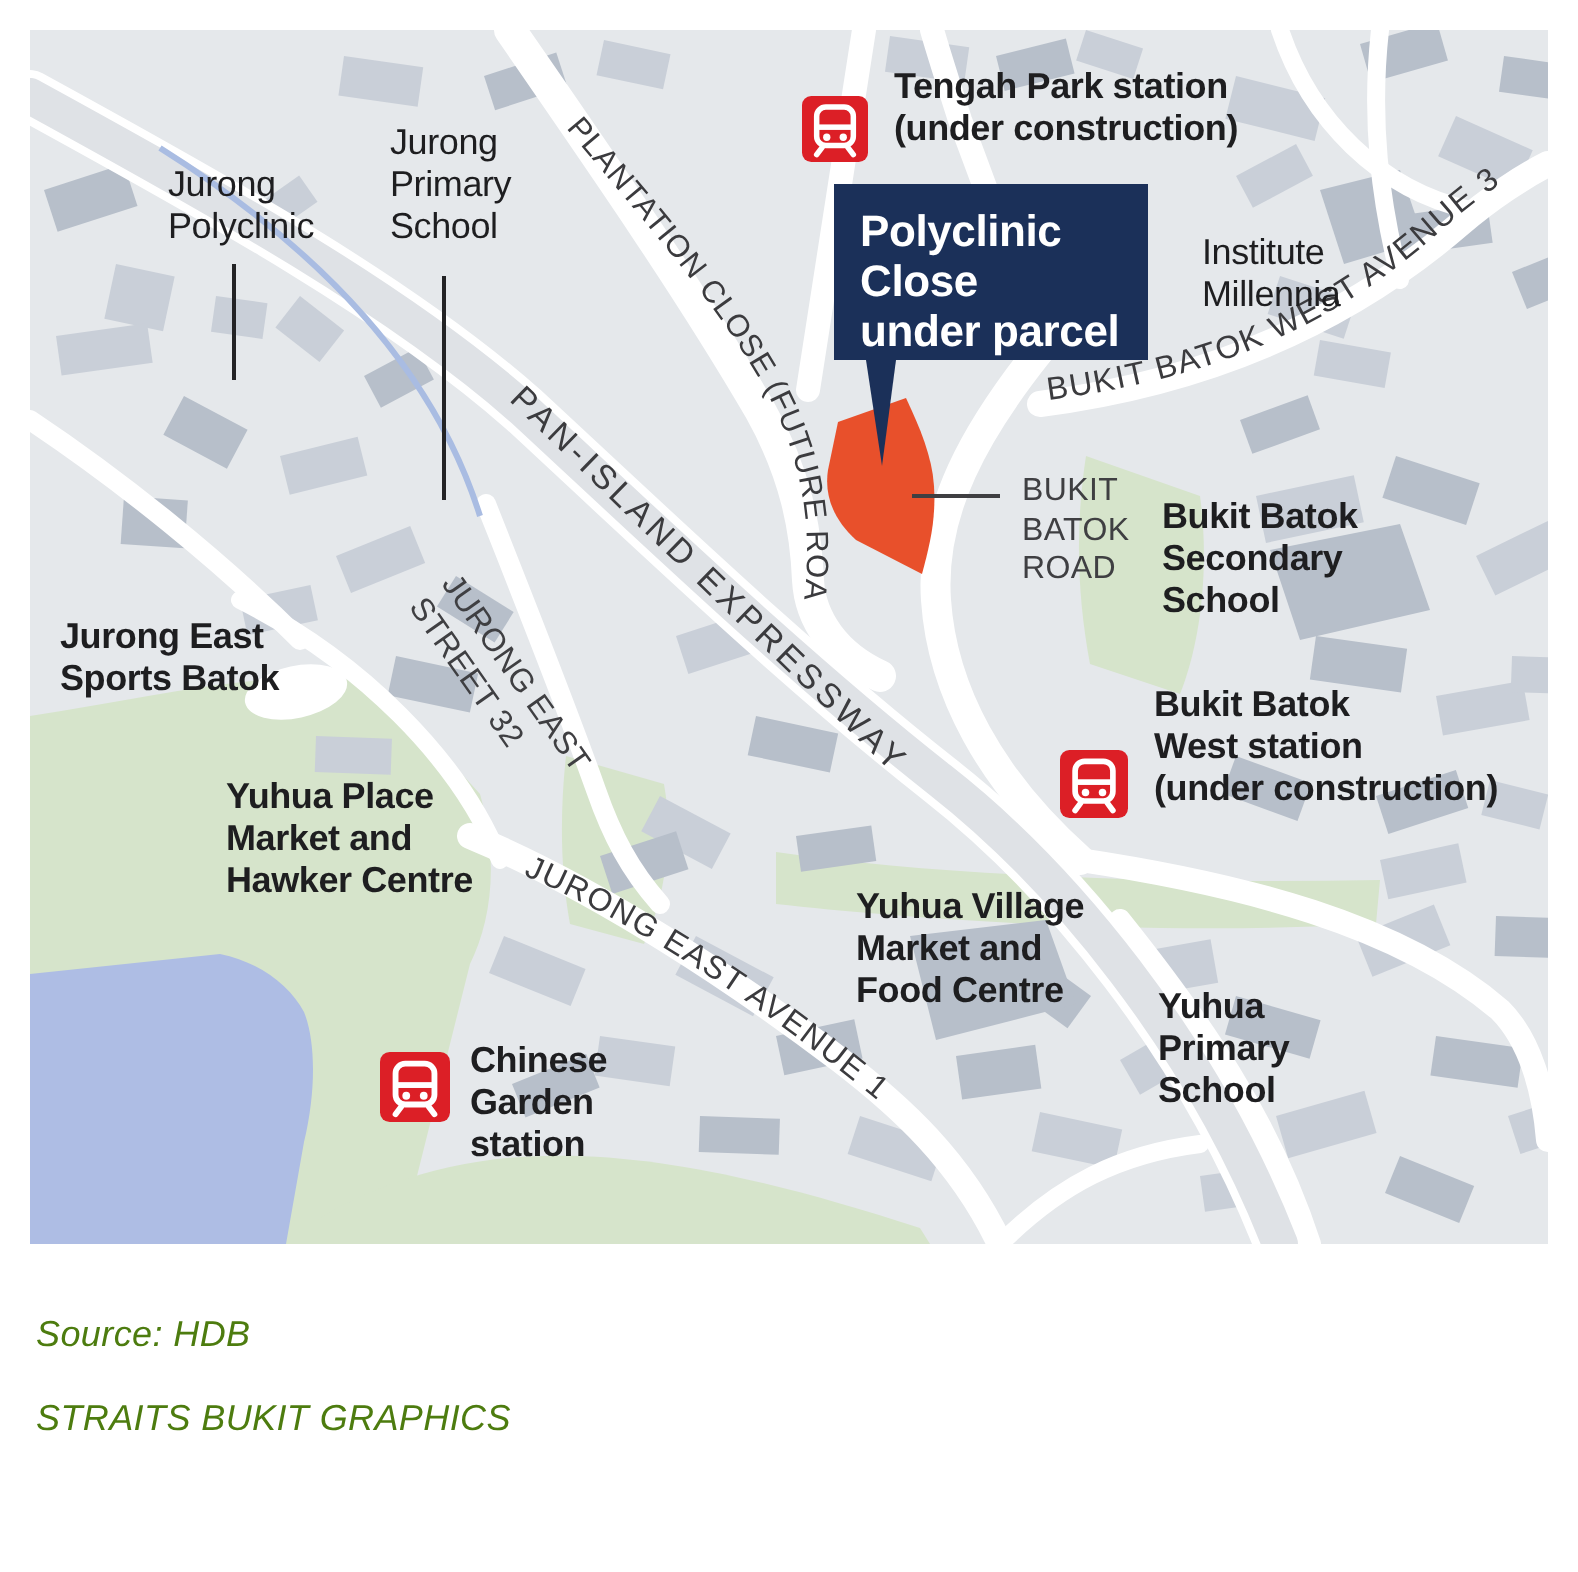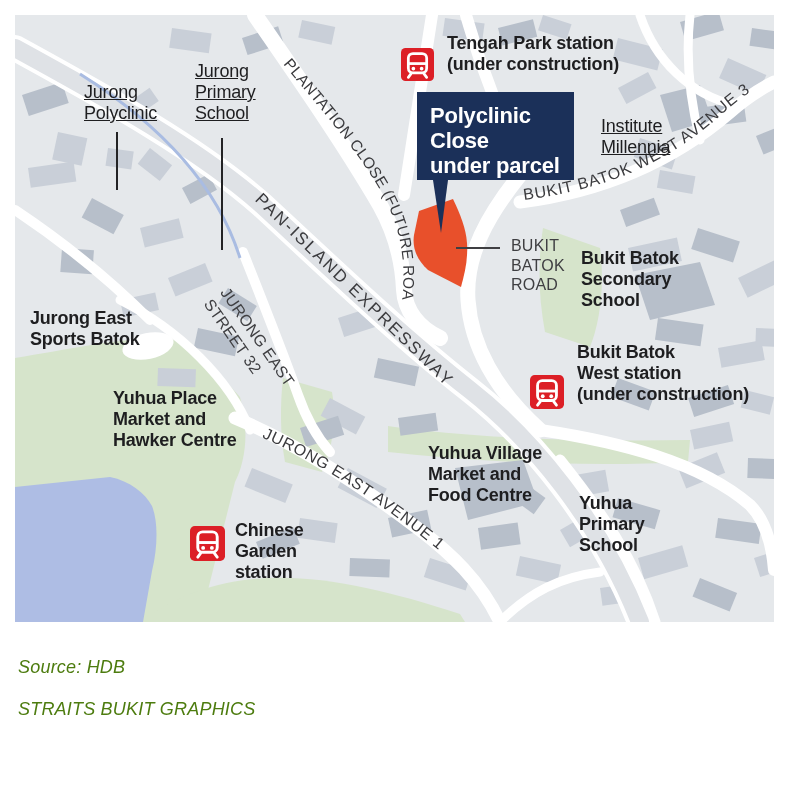--- a/index.html
+++ b/index.html
@@ -2,21 +2,21 @@
 <html><head>
 <meta charset="utf-8">
 <style>
   html,body{margin:0;padding:0;background:#ffffff;}
   .stage{position:relative;width:789px;height:786px;background:#ffffff;overflow:hidden;
          font-family:"Liberation Sans",sans-serif;color:#1e1e20;}
   .map-svg{position:absolute;left:15px;top:15px;}
   .lbl{position:absolute;font-size:18px;font-weight:bold;line-height:1.16;
        letter-spacing:-0.2px;white-space:nowrap;color:#1e1e20;}
   .lbl span{display:block;}
-  .reg{font-weight:normal;text-decoration:underline;}
+  .reg{font-weight:normal;}
   .small-road{font-size:16px;font-weight:normal;color:#3f3f42;letter-spacing:0.2px;line-height:1.22;}
   .rot55{transform:rotate(55deg);transform-origin:0 0;}
   .pointer-line{position:absolute;width:2px;background:#232325;}
   .callout{position:absolute;left:417px;top:92px;width:157px;height:88px;background:#1b3059;
            color:#ffffff;font-weight:bold;font-size:22px;line-height:25px;letter-spacing:-0.2px;
            padding:11px 6px 6px 13px;box-sizing:border-box;}
   .callout span{display:block;}
   .mrt{position:absolute;}
   .footer-line{position:absolute;font-size:18px;color:#4d7c0f;letter-spacing:0.2px;white-space:nowrap;font-style:italic;}
 </style>

